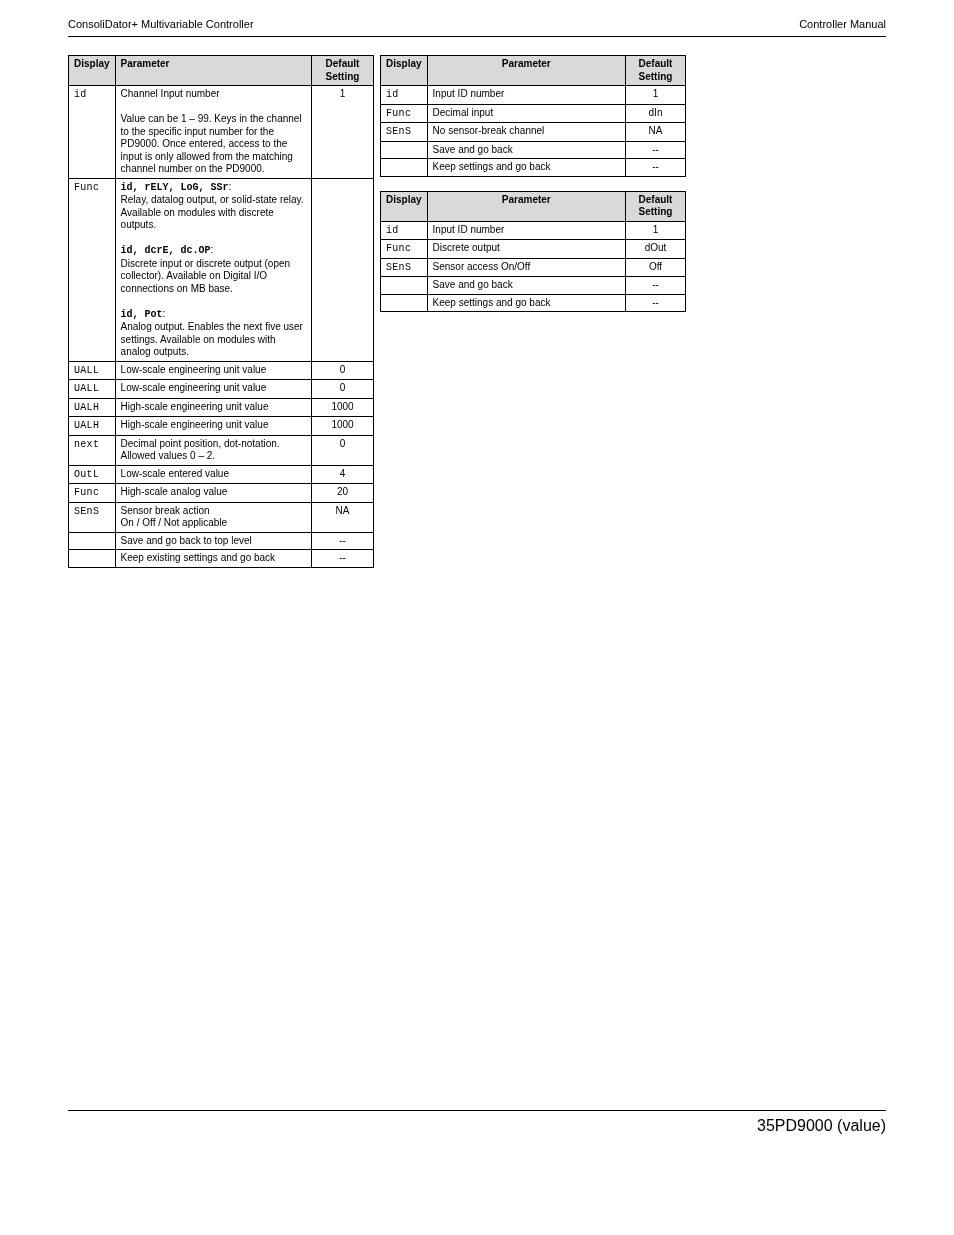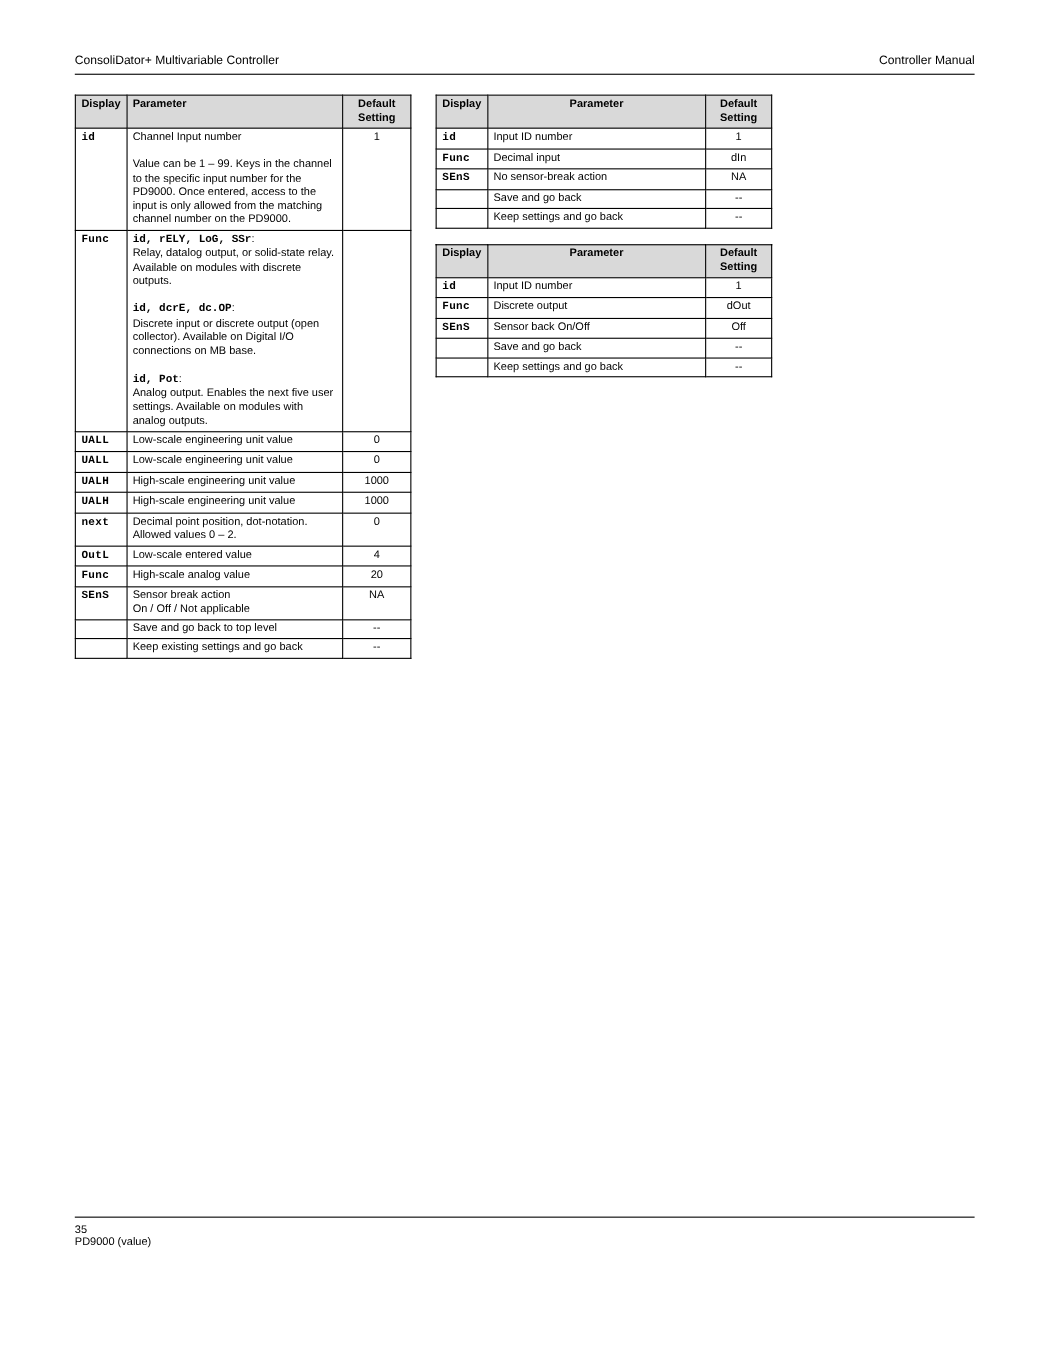--- a/index.html
+++ b/index.html
@@ -15,27 +15,26 @@
     height: 1235px;
     position: relative;
     padding: 18px 68px 0 68px;
   }
   .topbar {
     display: flex;
     justify-content: space-between;
     align-items: flex-end;
     font-size: 11px;
     padding-bottom: 4px;
-    margin-top: 31px;
   }
   .hr { border-top: 1.5px solid #000; margin-top: 2px; margin-bottom: 18px; }
   .hr-bottom { border-top: 1.5px solid #000; margin-top: 12px; }
   .columns {
     display: flex;
-    gap: 22px;
+    gap: 6px;
     align-items: flex-start;
   }
   .col { flex: 0 0 auto; }
   .left { width: 306px; }
   .right { width: 306px; }
 
   
   table.adv {
     width: 100%;
     border-collapse: collapse;
@@ -51,21 +50,21 @@
     background: #d9d9d9;
     font-weight: bold;
     text-align: center;
     font-size: 10px;
   }
   table.adv .disp-col { width: 44px; text-align:left; }
   table.adv .param-col { width: auto; text-align:left; }
   table.adv .sett-col { width: 62px; text-align:center; }
   .seg {
     font-family: "Courier New", monospace;
-    font-weight: bold;
+    font-weight: normal;
     letter-spacing: 0.3px;
     font-size:10px;
   }
 
   
   table.small {
     width: 100%;
     border-collapse: collapse;
     font-size: 10px;
     margin-bottom: 14px;
@@ -86,23 +85,22 @@
   table.small .c3 { width: 60px; text-align:center;}
   table.small thead .c3 { text-align:center;}
 
   .footer {
     position: absolute;
     left: 68px; right: 68px; bottom: 100px;
   }
   .footer .row {
     display: flex;
     justify-content: flex-end;
-    font-size: 10px;
+    font-size: 16px;
     padding-top: 6px;
-    flex-direction: column;
   }
   .title-hdr { font-size:11px; }
 </style>
 </head>
 <body>
 
 <div class="page">
 
   <div class="topbar">
     <span class="title-hdr">ConsoliDator+ Multivariable Controller</span>
@@ -203,21 +201,21 @@
               <td>Input ID number</td>
               <td class="c3">1</td>
             </tr>
             <tr>
               <td class="c1"><span class="seg">Func</span></td>
               <td>Decimal input</td>
               <td class="c3">dIn</td>
             </tr>
             <tr>
               <td class="c1"><span class="seg">SEnS</span></td>
-              <td>No sensor-break action</td>
+              <td>No sensor-break channel</td>
               <td class="c3">NA</td>
             </tr>
             <tr>
               <td class="c1"></td>
               <td>Save and go back</td>
               <td class="c3">--</td>
             </tr>
             <tr>
               <td class="c1"></td>
               <td>Keep settings and go back</td>
@@ -241,21 +239,21 @@
               <td>Input ID number</td>
               <td class="c3">1</td>
             </tr>
             <tr>
               <td class="c1"><span class="seg">Func</span></td>
               <td>Discrete output</td>
               <td class="c3">dOut</td>
             </tr>
             <tr>
               <td class="c1"><span class="seg">SEnS</span></td>
-              <td>Sensor back On/Off</td>
+              <td>Sensor access On/Off</td>
               <td class="c3">Off</td>
             </tr>
             <tr>
               <td class="c1"></td>
               <td>Save and go back</td>
               <td class="c3">--</td>
             </tr>
             <tr>
               <td class="c1"></td>
               <td>Keep settings and go back</td>

